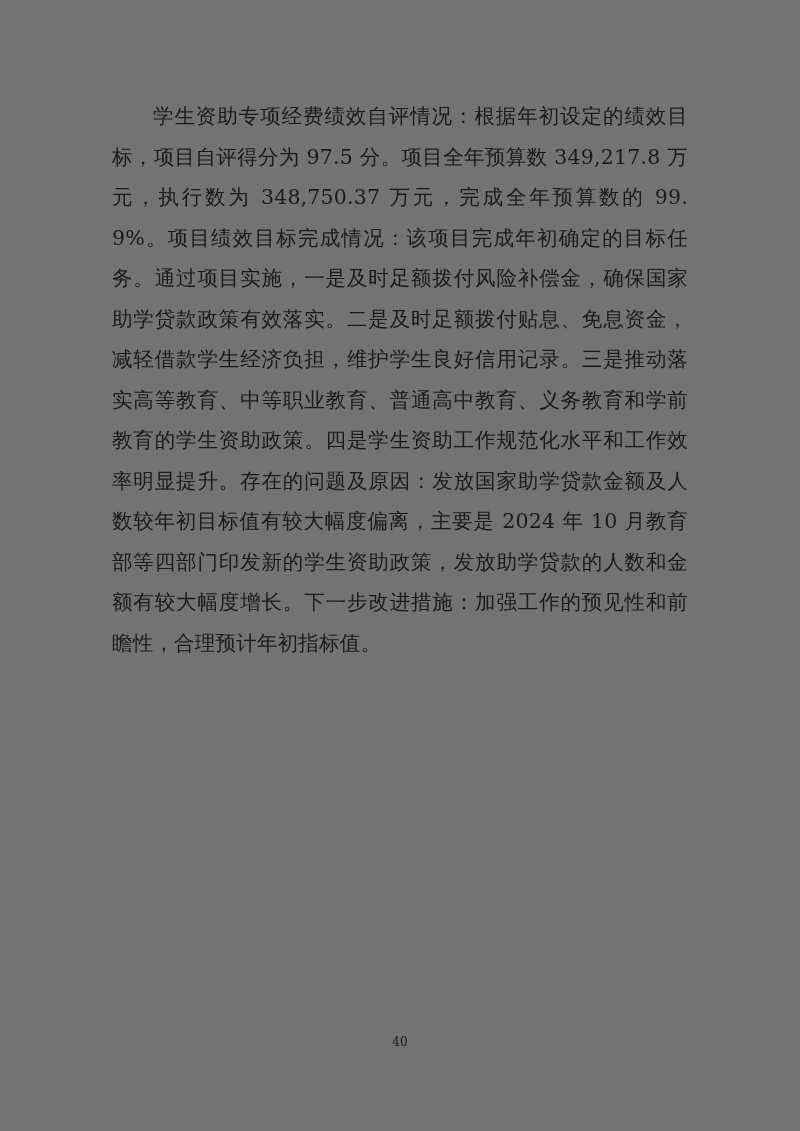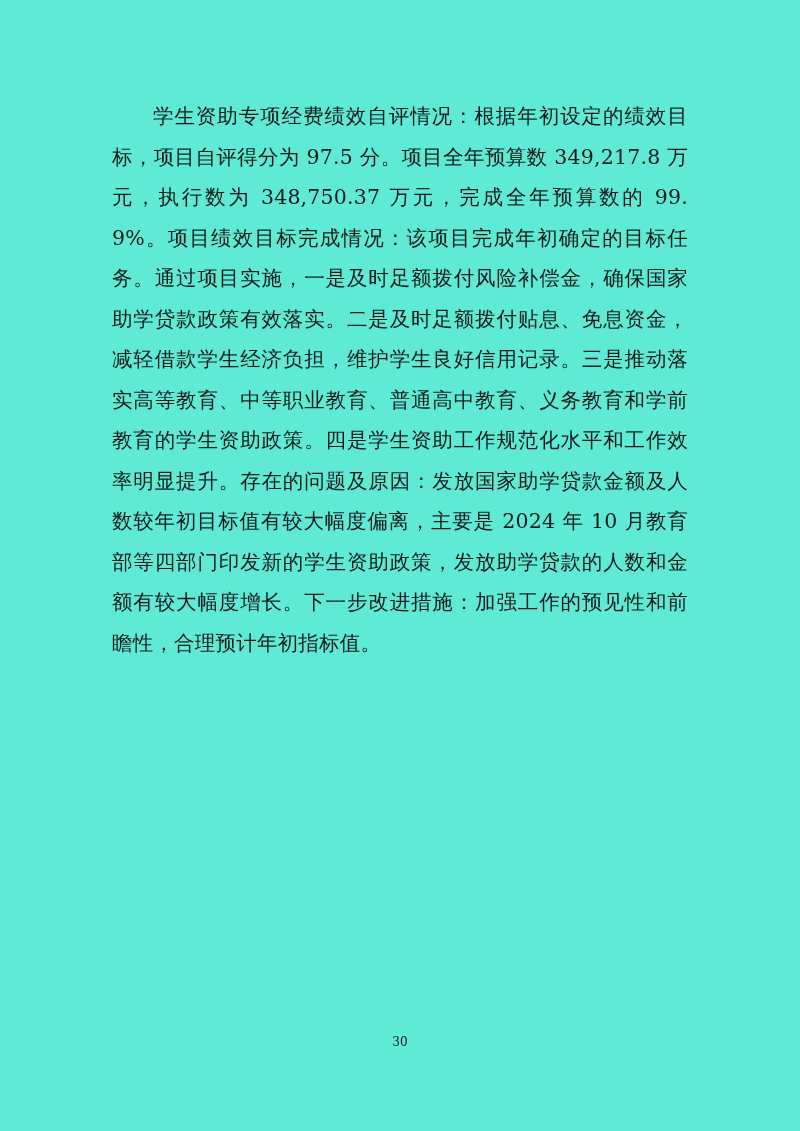--- a/index.html
+++ b/index.html
@@ -4,21 +4,21 @@
 <style>
   html, body {
     margin: 0;
     padding: 0;
     background: #f0f0f0;
   }
   .page {
     position: relative;
     width: 800px;
     height: 1131px;
-    background: #5eead4;
+    background: #737373;
     margin: 0 auto;
     overflow: hidden;
     box-sizing: border-box;
   }
   .body-text {
     position: absolute;
     left: 112px;
     top: 96px;
     width: 576px;
     font-family: "DejaVu Serif", "Liberation Serif", serif;
@@ -41,14 +41,14 @@
     font-family: "DejaVu Serif", "Liberation Serif", serif;
     font-size: 12px;
     color: #1a1a1a;
   }
 </style>
 </head>
 <body>
 
 <div class="page">
   <div class="body-text">学生资助专项经费绩效自评情况：根据年初设定的绩效目标，项目自评得分为 97.5 分。项目全年预算数 349,217.8 万元，执行数为 348,750.37 万元，完成全年预算数的 99.9%。项目绩效目标完成情况：该项目完成年初确定的目标任务。通过项目实施，一是及时足额拨付风险补偿金，确保国家助学贷款政策有效落实。二是及时足额拨付贴息、免息资金，减轻借款学生经济负担，维护学生良好信用记录。三是推动落实高等教育、中等职业教育、普通高中教育、义务教育和学前教育的学生资助政策。四是学生资助工作规范化水平和工作效率明显提升。存在的问题及原因：发放国家助学贷款金额及人数较年初目标值有较大幅度偏离，主要是 2024 年 10 月教育部等四部门印发新的学生资助政策，发放助学贷款的人数和金额有较大幅度增长。下一步改进措施：加强工作的预见性和前瞻性，合理预计年初指标值。</div>
-  <div class="page-number">30</div>
+  <div class="page-number">40</div>
 </div>
 
 </body></html>

